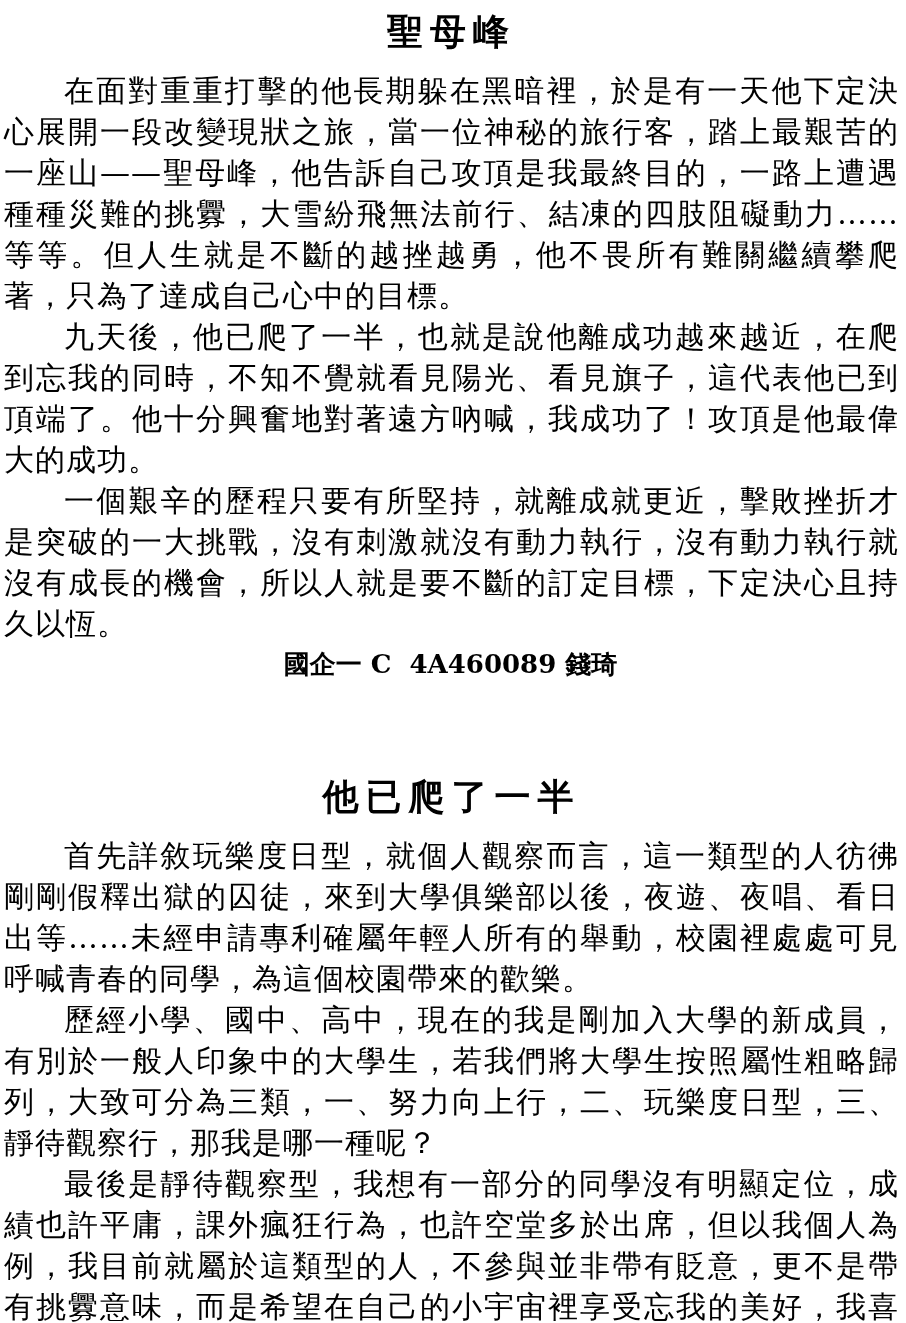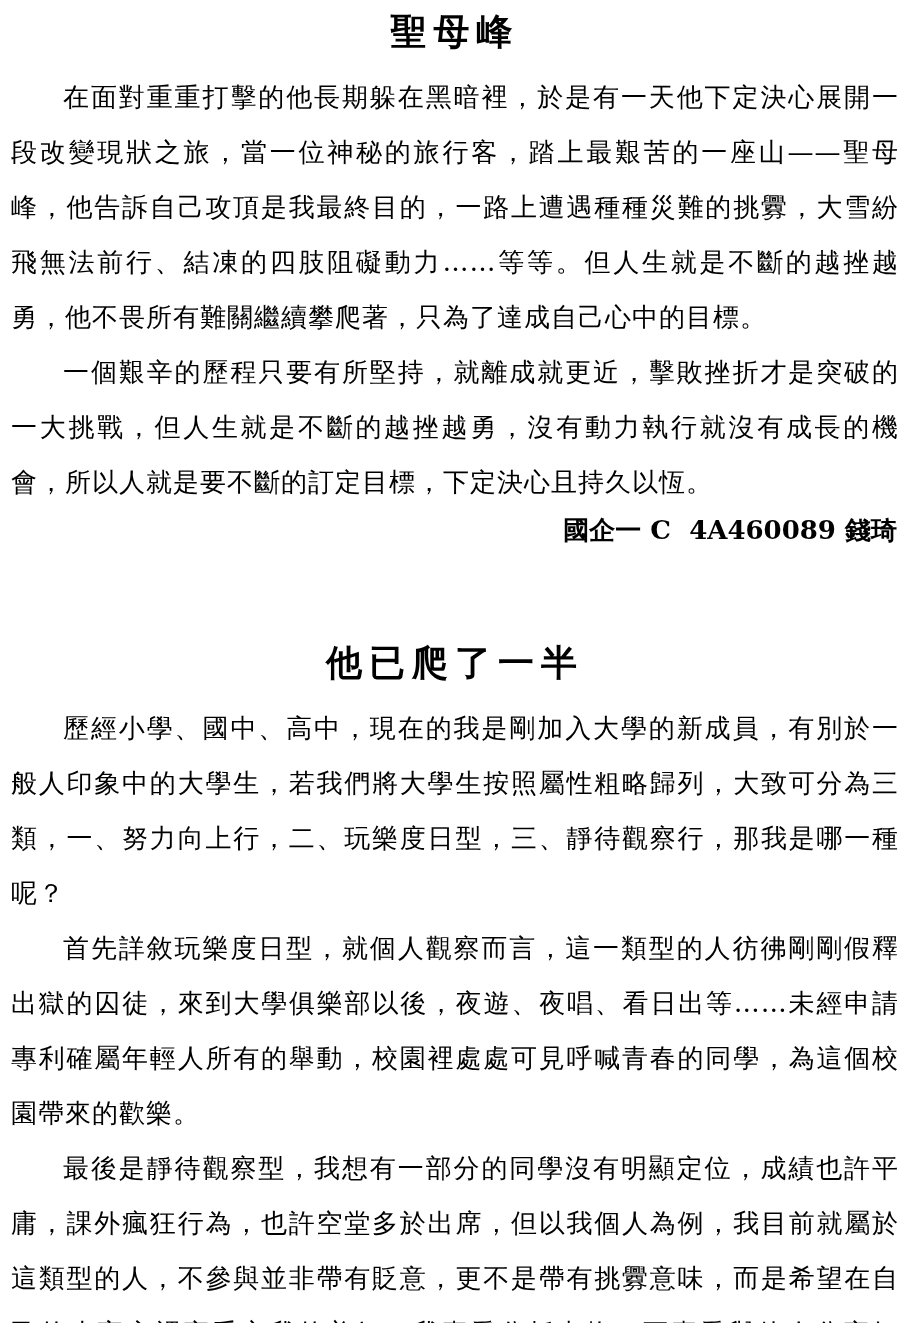--- a/index.html
+++ b/index.html
@@ -7,63 +7,64 @@
   body {
     width: 906px;
     height: 1323px;
     overflow: hidden;
     color: #000000;
     font-family: "DejaVu Serif", "Liberation Serif", serif;
   }
   .page {
     width: 906px;
     height: 1323px;
-    padding: 6px 7px 0 11px;
+    padding: 6px 7px 0 4px;
     background: #ffffff;
   }
   .essay { width: 100%; }
   .essay-title {
     text-align: center;
     font-size: 36px;
     font-weight: 700;
     letter-spacing: 7px;
     line-height: 50px;
     margin-bottom: 14px;
   }
   .para {
-    font-size: 26px;
-    line-height: 55px;
+    font-size: 30px;
+    line-height: 41px;
     text-align: justify;
     text-align-last: left;
     text-indent: 2em;
     letter-spacing: 1px;
   }
   .attribution {
-    text-align: right;
+    text-align: center;
     font-size: 26px;
     font-weight: 700;
     line-height: 41px;
     white-space: pre;
     padding-right: 2px;
   }
   .essay-second { margin-top: 86px; }
 </style>
 </head>
 <body>
 
 <div class="page">
 
   <div class="essay">
     <div class="essay-title">聖母峰</div>
     <p class="para">在面對重重打擊的他長期躲在黑暗裡，於是有一天他下定決心展開一段改變現狀之旅，當一位神秘的旅行客，踏上最艱苦的一座山——聖母峰，他告訴自己攻頂是我最終目的，一路上遭遇種種災難的挑釁，大雪紛飛無法前行、結凍的四肢阻礙動力……等等。但人生就是不斷的越挫越勇，他不畏所有難關繼續攀爬著，只為了達成自己心中的目標。</p>
-    <p class="para">一個艱辛的歷程只要有所堅持，就離成就更近，擊敗挫折才是突破的一大挑戰，但人生就是不斷的越挫越勇，沒有動力執行就沒有成長的機會，所以人就是要不斷的訂定目標，下定決心且持久以恆。</p>
+    <p class="para">九天後，他已爬了一半，也就是說他離成功越來越近，在爬到忘我的同時，不知不覺就看見陽光、看見旗子，這代表他已到頂端了。他十分興奮地對著遠方吶喊，我成功了！攻頂是他最偉大的成功。</p>
+    <p class="para">一個艱辛的歷程只要有所堅持，就離成就更近，擊敗挫折才是突破的一大挑戰，沒有刺激就沒有動力執行，沒有動力執行就沒有成長的機會，所以人就是要不斷的訂定目標，下定決心且持久以恆。</p>
     <div class="attribution">國企一 C  4A460089 錢琦</div>
   </div>
 
   <div class="essay essay-second">
     <div class="essay-title">他已爬了一半</div>
+    <p class="para">首先詳敘玩樂度日型，就個人觀察而言，這一類型的人彷彿剛剛假釋出獄的囚徒，來到大學俱樂部以後，夜遊、夜唱、看日出等……未經申請專利確屬年輕人所有的舉動，校園裡處處可見呼喊青春的同學，為這個校園帶來的歡樂。</p>
     <p class="para">歷經小學、國中、高中，現在的我是剛加入大學的新成員，有別於一般人印象中的大學生，若我們將大學生按照屬性粗略歸列，大致可分為三類，一、努力向上行，二、玩樂度日型，三、靜待觀察行，那我是哪一種呢？</p>
-    <p class="para">首先詳敘玩樂度日型，就個人觀察而言，這一類型的人彷彿剛剛假釋出獄的囚徒，來到大學俱樂部以後，夜遊、夜唱、看日出等……未經申請專利確屬年輕人所有的舉動，校園裡處處可見呼喊青春的同學，為這個校園帶來的歡樂。</p>
     <p class="para">最後是靜待觀察型，我想有一部分的同學沒有明顯定位，成績也許平庸，課外瘋狂行為，也許空堂多於出席，但以我個人為例，我目前就屬於這類型的人，不參與並非帶有貶意，更不是帶有挑釁意味，而是希望在自己的小宇宙裡享受忘我的美好，我喜愛分析事物，更喜愛與他人分享知識，藉由這一小篇幅的短文，我希望能夠讓下一頁的我更加精彩可期，未來的三年，我來了！</p>
 
   </div>
 
 </div>
 
 </body></html>

